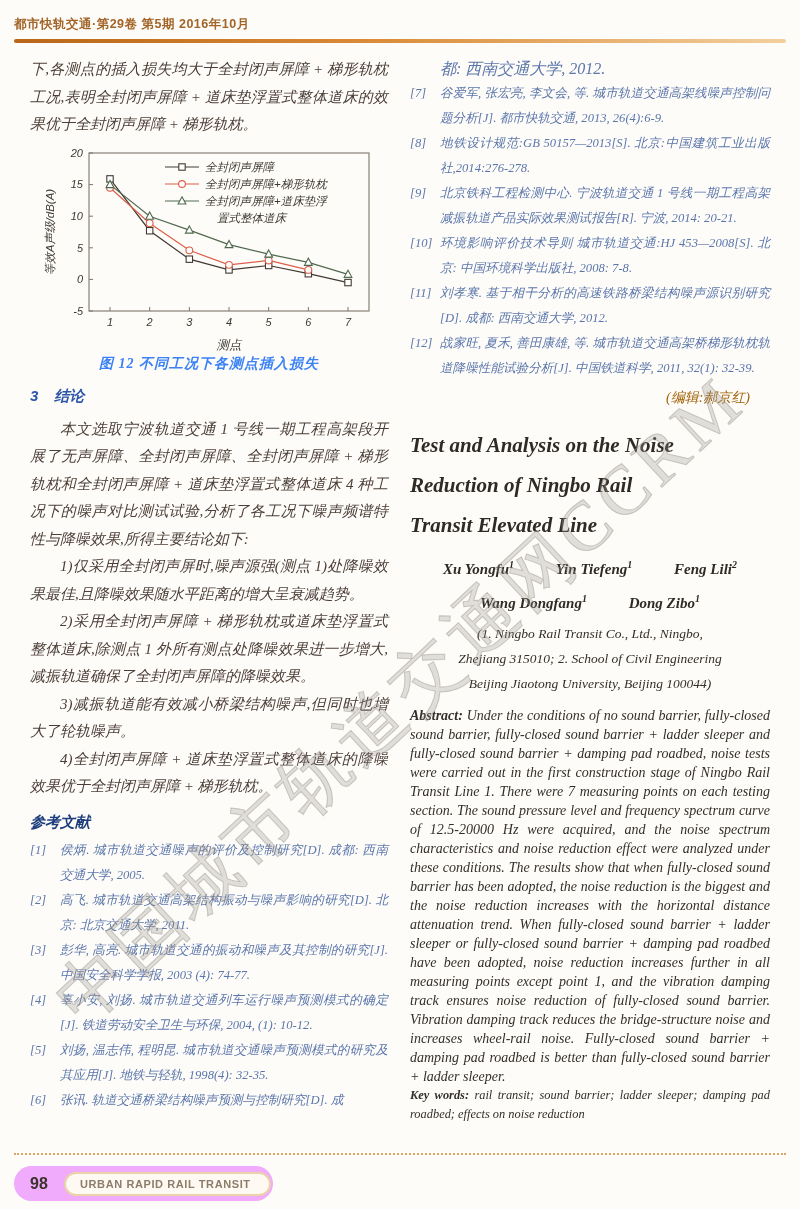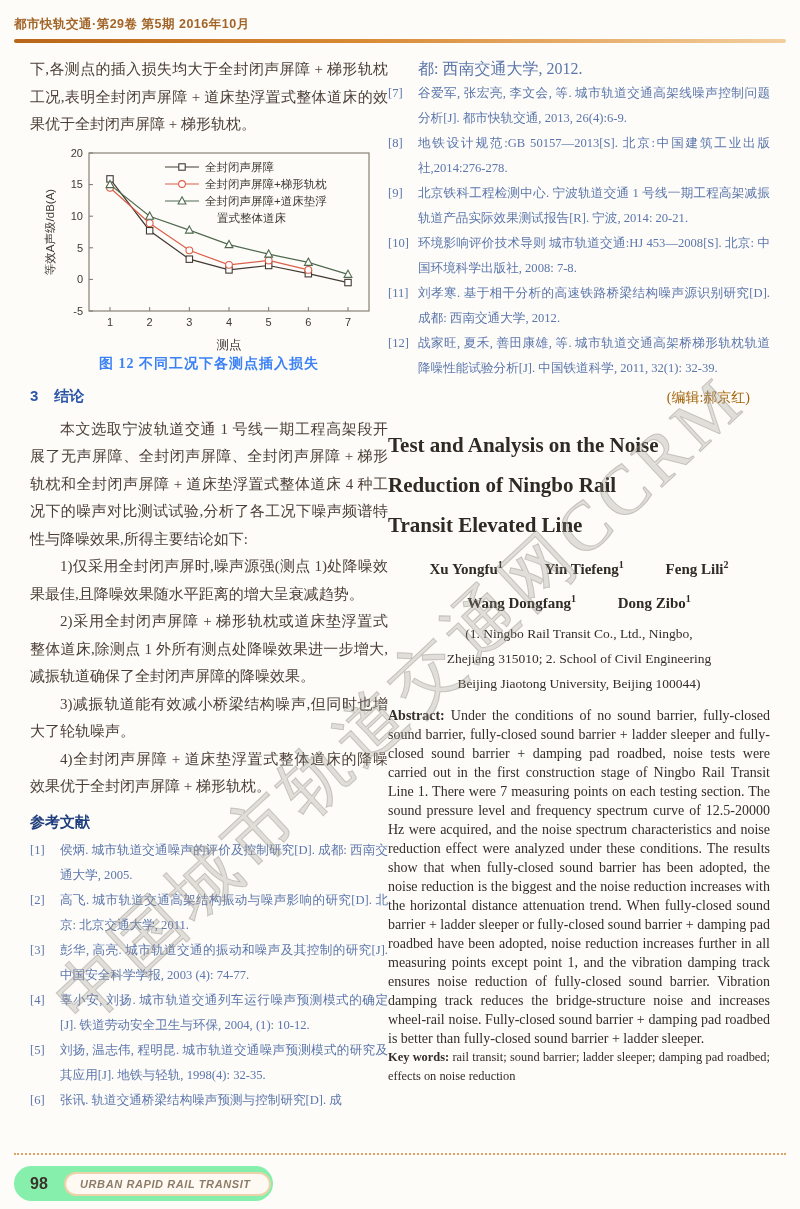--- a/index.html
+++ b/index.html
@@ -15,21 +15,21 @@
   }
   
   .header{padding:16px 14px 0;}
   .header-text{
     font-family:"Liberation Sans","DejaVu Sans",sans-serif;
     font-size:12.5px;font-weight:bold;color:#a26427;letter-spacing:.5px;
   }
   .header-rule{margin-top:6px;height:4px;border-radius:2px;
     background:linear-gradient(90deg,#b96618,#d98a36 45%,#f3cf9e);}
   
-  .columns{display:flex;padding:0 30px;margin-top:13px;height:1066px;overflow:hidden;position:relative;}
+  .columns{display:flex;gap:22px;padding:0 30px;margin-top:13px;height:1066px;overflow:hidden;position:relative;font-style:italic;}
   .col{min-width:0;}
   .col-left{width:358px;flex:0 0 358px;}
   .col-right{flex:1;}
   
   .cn{font-size:15px;line-height:27.5px;text-align:justify;margin:0;}
   .cn-indent{text-indent:2em;}
   
   .fig{margin:6px 0 6px;}
   .fig svg{display:block;margin:0 auto;}
   .figcap{margin-top:2px;text-align:center;font-size:14px;font-weight:bold;color:#3b82f6;letter-spacing:1px;}
@@ -58,27 +58,27 @@
     position:absolute;left:50%;top:700px;
     transform:translate(-50%,-50%) rotate(-43deg);
     font-size:70px;letter-spacing:6px;white-space:nowrap;
     color:rgba(150,144,136,.28);
     -webkit-text-stroke:1px rgba(150,144,136,.45);
     pointer-events:none;z-index:5;
   }
   
   .footer{position:absolute;left:0;right:0;bottom:0;height:56px;background:#fdfcf9;z-index:6;}
   .dotline{position:absolute;top:0;left:14px;right:14px;border-top:2px dotted #e0a265;}
-  .badge{position:absolute;left:14px;top:13px;height:35px;background:#86efac;border-radius:18px;
+  .badge{position:absolute;left:14px;top:13px;height:35px;background:#f0abfc;border-radius:18px;
          display:flex;align-items:center;padding-right:2px;}
   .pagenum{width:50px;text-align:center;font-weight:bold;font-size:16px;color:#3b332b;
            font-family:"Liberation Sans","DejaVu Sans",sans-serif;}
   .pill{background:#fefaf3;border:2px solid #ecd2a9;border-radius:16px;padding:4px 18px 4px 14px;
         font-size:11px;font-weight:bold;color:#8d7c67;letter-spacing:.6px;white-space:nowrap;
-        font-family:"Liberation Sans","DejaVu Sans",sans-serif;font-style:italic;}
+        font-family:"Liberation Sans","DejaVu Sans",sans-serif;}
   
   svg text{font-family:"Liberation Sans","DejaVu Sans",sans-serif;}
 </style>
 </head>
 <body>
 
 <div class="page">
 
   <div class="header">
     <div class="header-text">都市快轨交通·第29卷 第5期 2016年10月</div>

